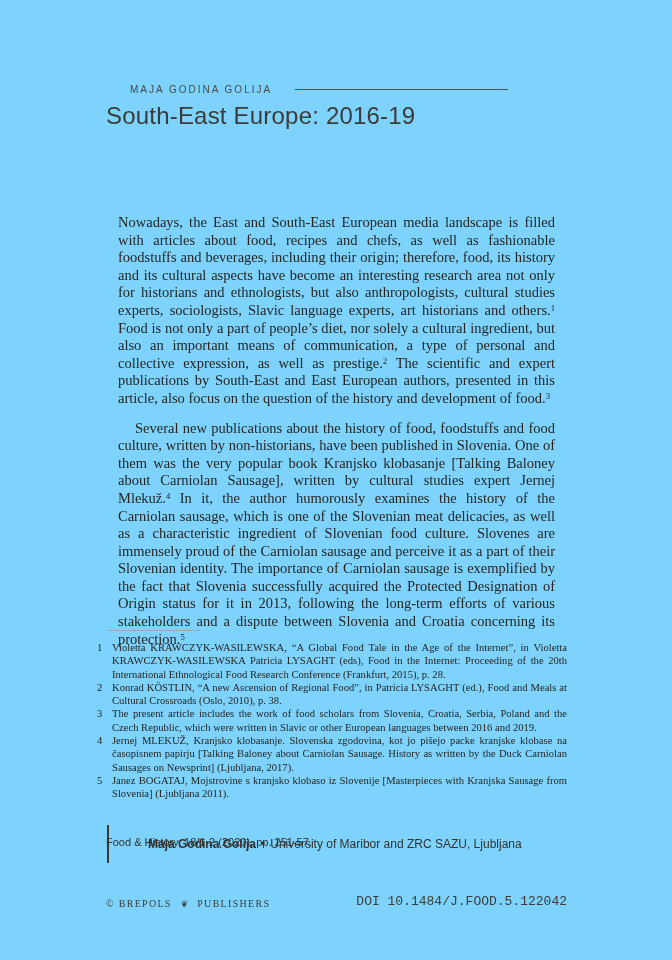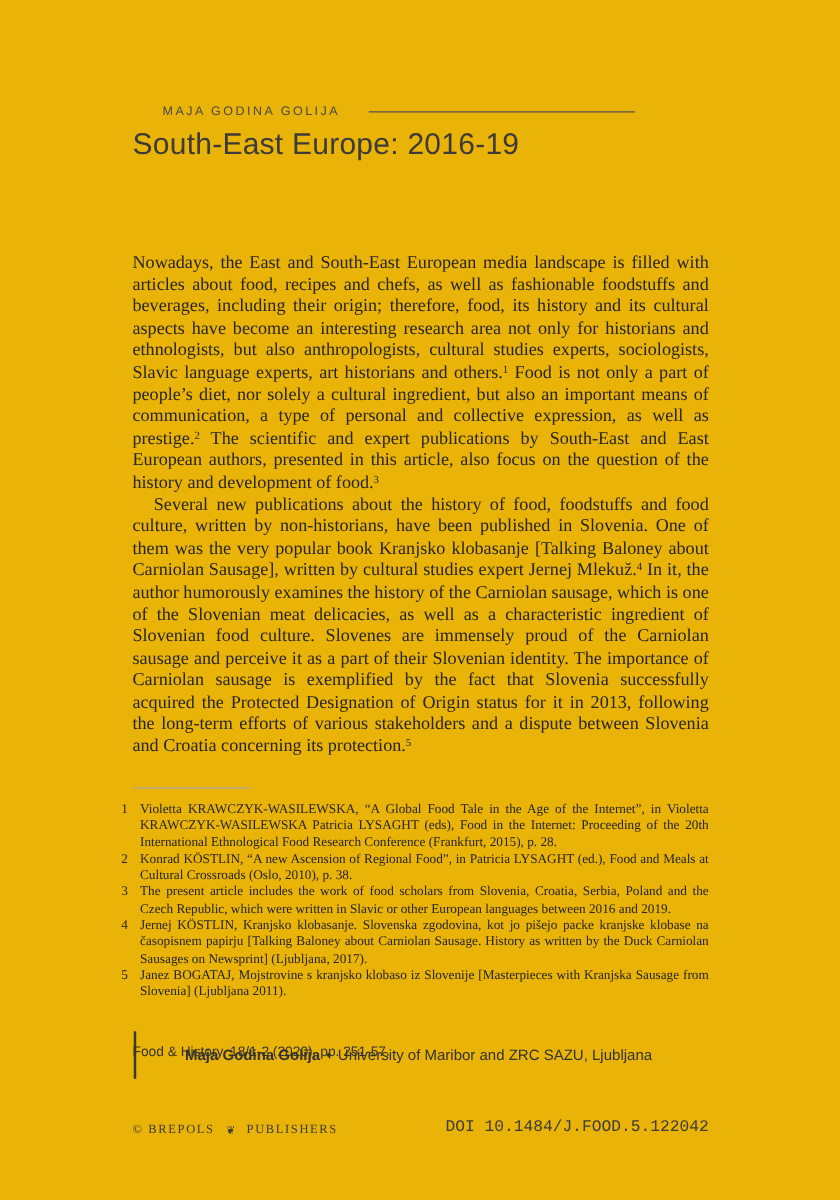--- a/index.html
+++ b/index.html
@@ -1,20 +1,20 @@
 <!DOCTYPE html>
 <html><head>
 <meta charset="utf-8">
 <style>
   html, body { margin: 0; padding: 0; background: #ffffff; }
   .page {
     position: relative;
     width: 672px;
     height: 960px;
-    background: #eab308;
+    background: #7dd3fc;
     overflow: hidden;
     font-family: "Liberation Serif", serif;
     color: #262523;
   }
 
   
   .header-row {
     position: absolute;
     left: 130px;
     right: 105px;
@@ -57,21 +57,21 @@
   .body-text {
     position: absolute;
     left: 106px;
     top: 202px;
     width: 461px;
     font-size: 14.5px;
     line-height: 17.6px;
     text-align: justify;
     color: #262523;
   }
-  .body-text p { margin: 0; }
+  .body-text p { margin: 12px; }
   .para-indent { text-indent: 17px; }
   .body-text sup, .footnote-text sup {
     font-size: 60%;
     line-height: 0;
     position: relative;
     top: -0.45em;
     vertical-align: baseline;
   }
   .it { }
 
@@ -192,21 +192,21 @@
     <li class="footnote">
       <span class="footnote-number">2</span>
       <span class="footnote-text"><span>Konrad KÖSTLIN, “A new Ascension of Regional Food”, in Patricia LYSAGHT (ed.), </span><span class="it">Food and Meals at Cultural Crossroads</span><span> (Oslo, 2010), p. 38.</span></span>
     </li>
     <li class="footnote">
       <span class="footnote-number">3</span>
       <span class="footnote-text"><span>The present article includes the work of food scholars from Slovenia, Croatia, Serbia, Poland and the Czech Republic, which were written in Slavic or other European languages between 2016 and 2019.</span></span>
     </li>
     <li class="footnote">
       <span class="footnote-number">4</span>
-      <span class="footnote-text"><span>Jernej KÖSTLIN, </span><span class="it">Kranjsko klobasanje. Slovenska zgodovina, kot jo pišejo packe kranjske klobase na časopisnem papirju</span><span> [Talking Baloney about Carniolan Sausage. History as written by the Duck Carniolan Sausages on Newsprint] (Ljubljana, 2017).</span></span>
+      <span class="footnote-text"><span>Jernej MLEKUŽ, </span><span class="it">Kranjsko klobasanje. Slovenska zgodovina, kot jo pišejo packe kranjske klobase na časopisnem papirju</span><span> [Talking Baloney about Carniolan Sausage. History as written by the Duck Carniolan Sausages on Newsprint] (Ljubljana, 2017).</span></span>
     </li>
     <li class="footnote">
       <span class="footnote-number">5</span>
       <span class="footnote-text"><span>Janez BOGATAJ, </span><span class="it">Mojstrovine s kranjsko klobaso iz Slovenije</span><span> [Masterpieces with Kranjska Sausage from Slovenia] (Ljubljana 2011).</span></span>
     </li>
   </ol>
 
   <div class="affiliation">
     <span class="aff-bar"></span>
     <span class="aff-text"><span class="aff-name">Maja Godina Golija</span><span class="aff-bullet">•</span><span>University of Maribor and ZRC SAZU, Ljubljana</span></span>

